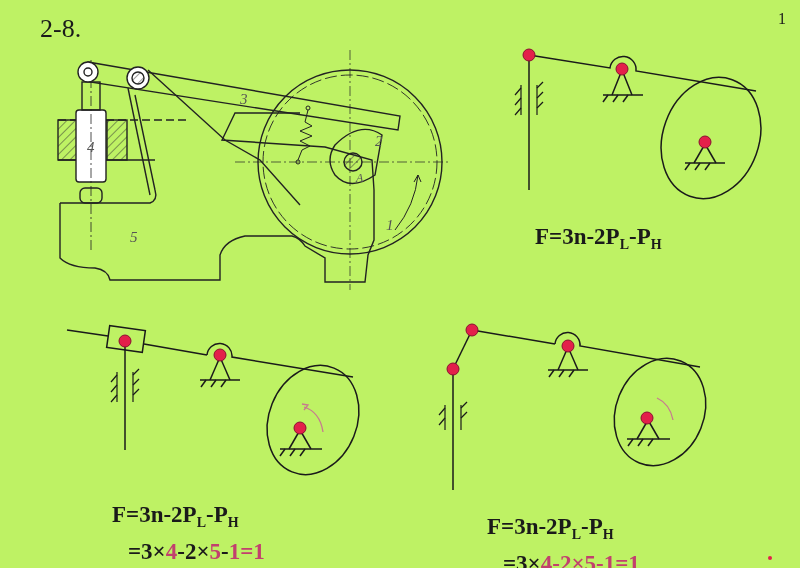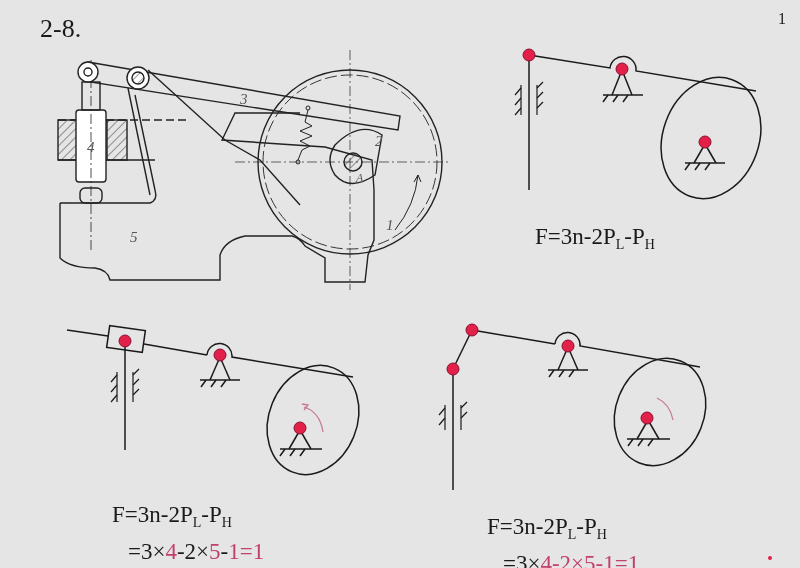--- a/index.html
+++ b/index.html
@@ -1,20 +1,20 @@
 <!DOCTYPE html>
 <html><head>
 <meta charset="utf-8">
 <style>
   html, body { margin: 0; padding: 0; background: #ffffff; }
-  #page { position: relative; width: 800px; height: 568px; overflow: hidden; background: #e5e5e5; font-family: "Liberation Serif", "DejaVu Serif", serif; color: #1a1a1a; }
+  #page { position: relative; width: 800px; height: 568px; overflow: hidden; background: #bef264; font-family: "Liberation Serif", "DejaVu Serif", serif; color: #1a1a1a; }
   svg { position: absolute; left: 0; top: 0; }
   .title { position: absolute; left: 40px; top: 14px; font-size: 26px; }
   .pagenum { position: absolute; left: 778px; top: 10px; font-size: 16px; }
-  .formula { position: absolute; font-size: 23px; line-height: 29px; white-space: nowrap; }
+  .formula { position: absolute; font-size: 23px; line-height: 29px; white-space: nowrap; font-weight: bold; }
   .formula sub { font-size: 14px; vertical-align: -5px; }
   .hl { color: #c2406e; }
   .f1 { left: 535px; top: 222px; }
   .f2 { left: 112px; top: 500px; }
   .f3 { left: 487px; top: 512px; }
   .line2 { padding-left: 16px; }
 </style>
 </head>
 <body>
 

